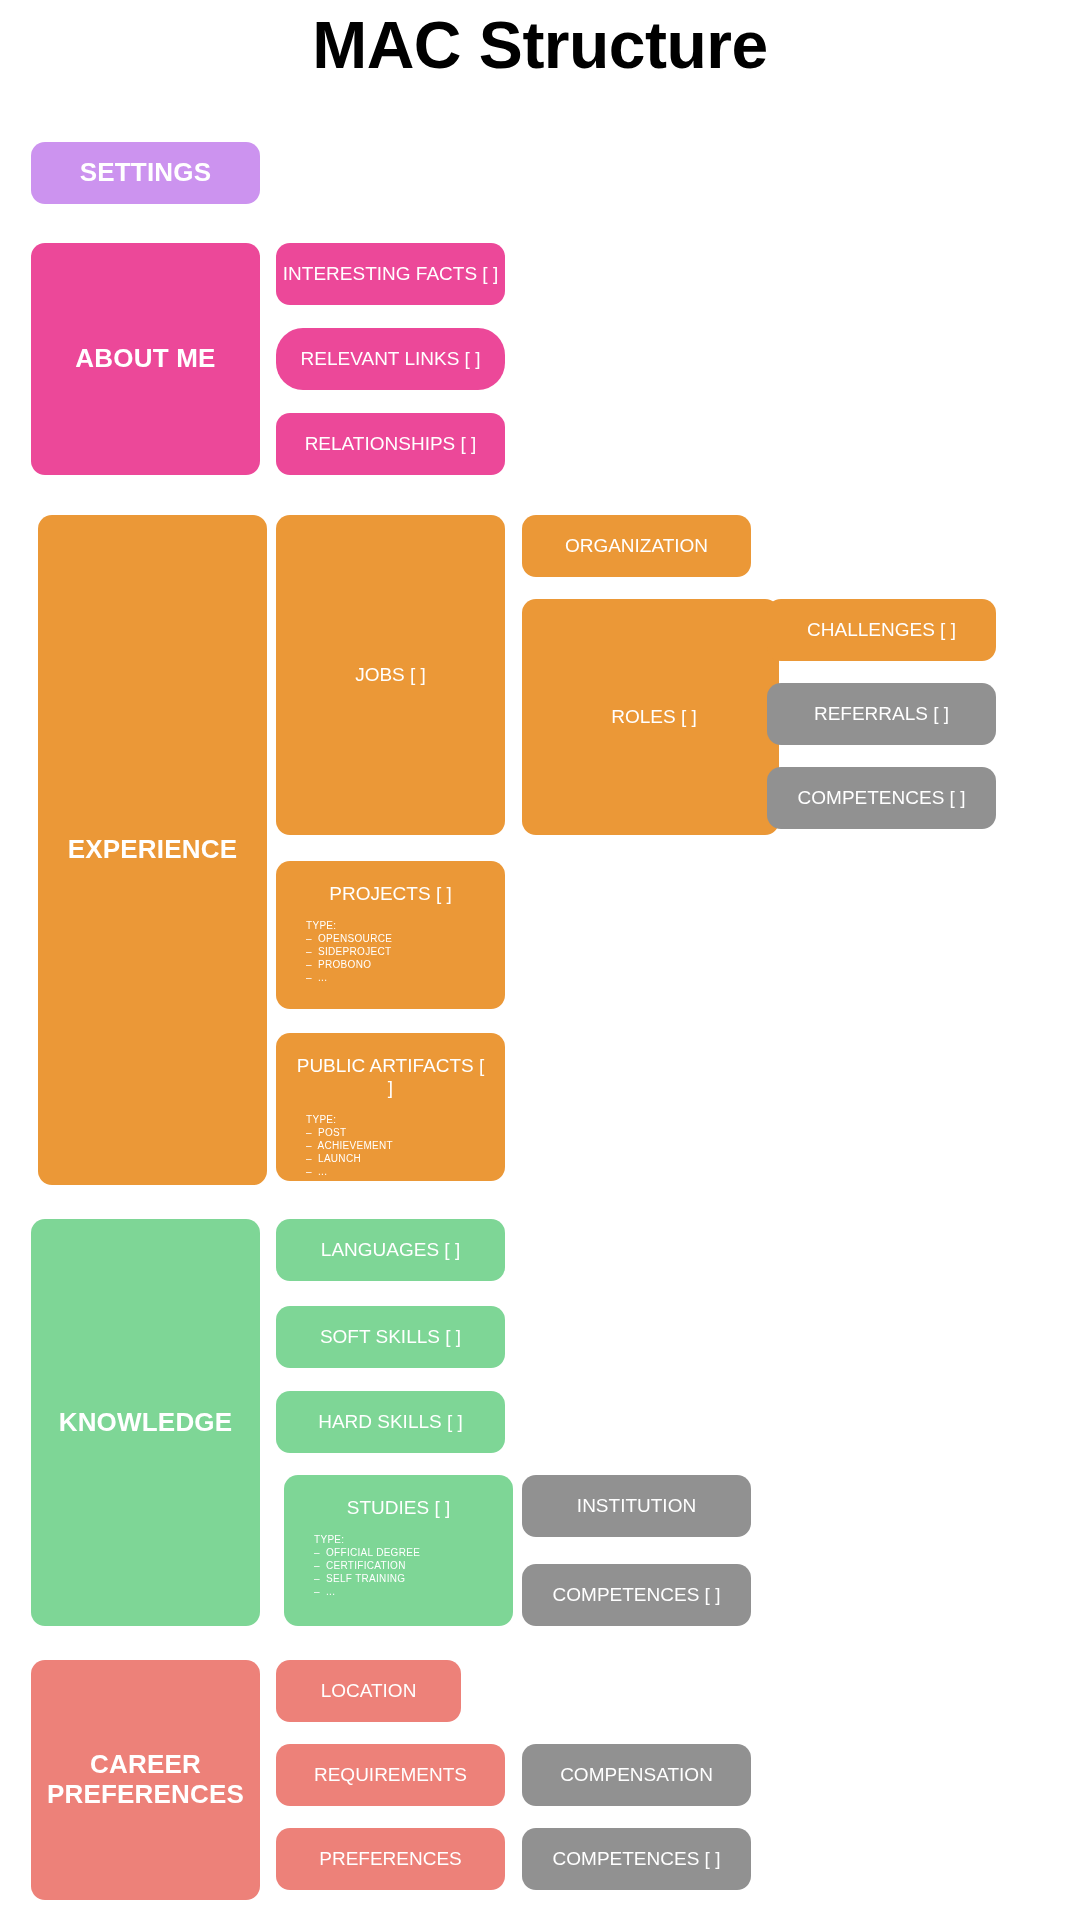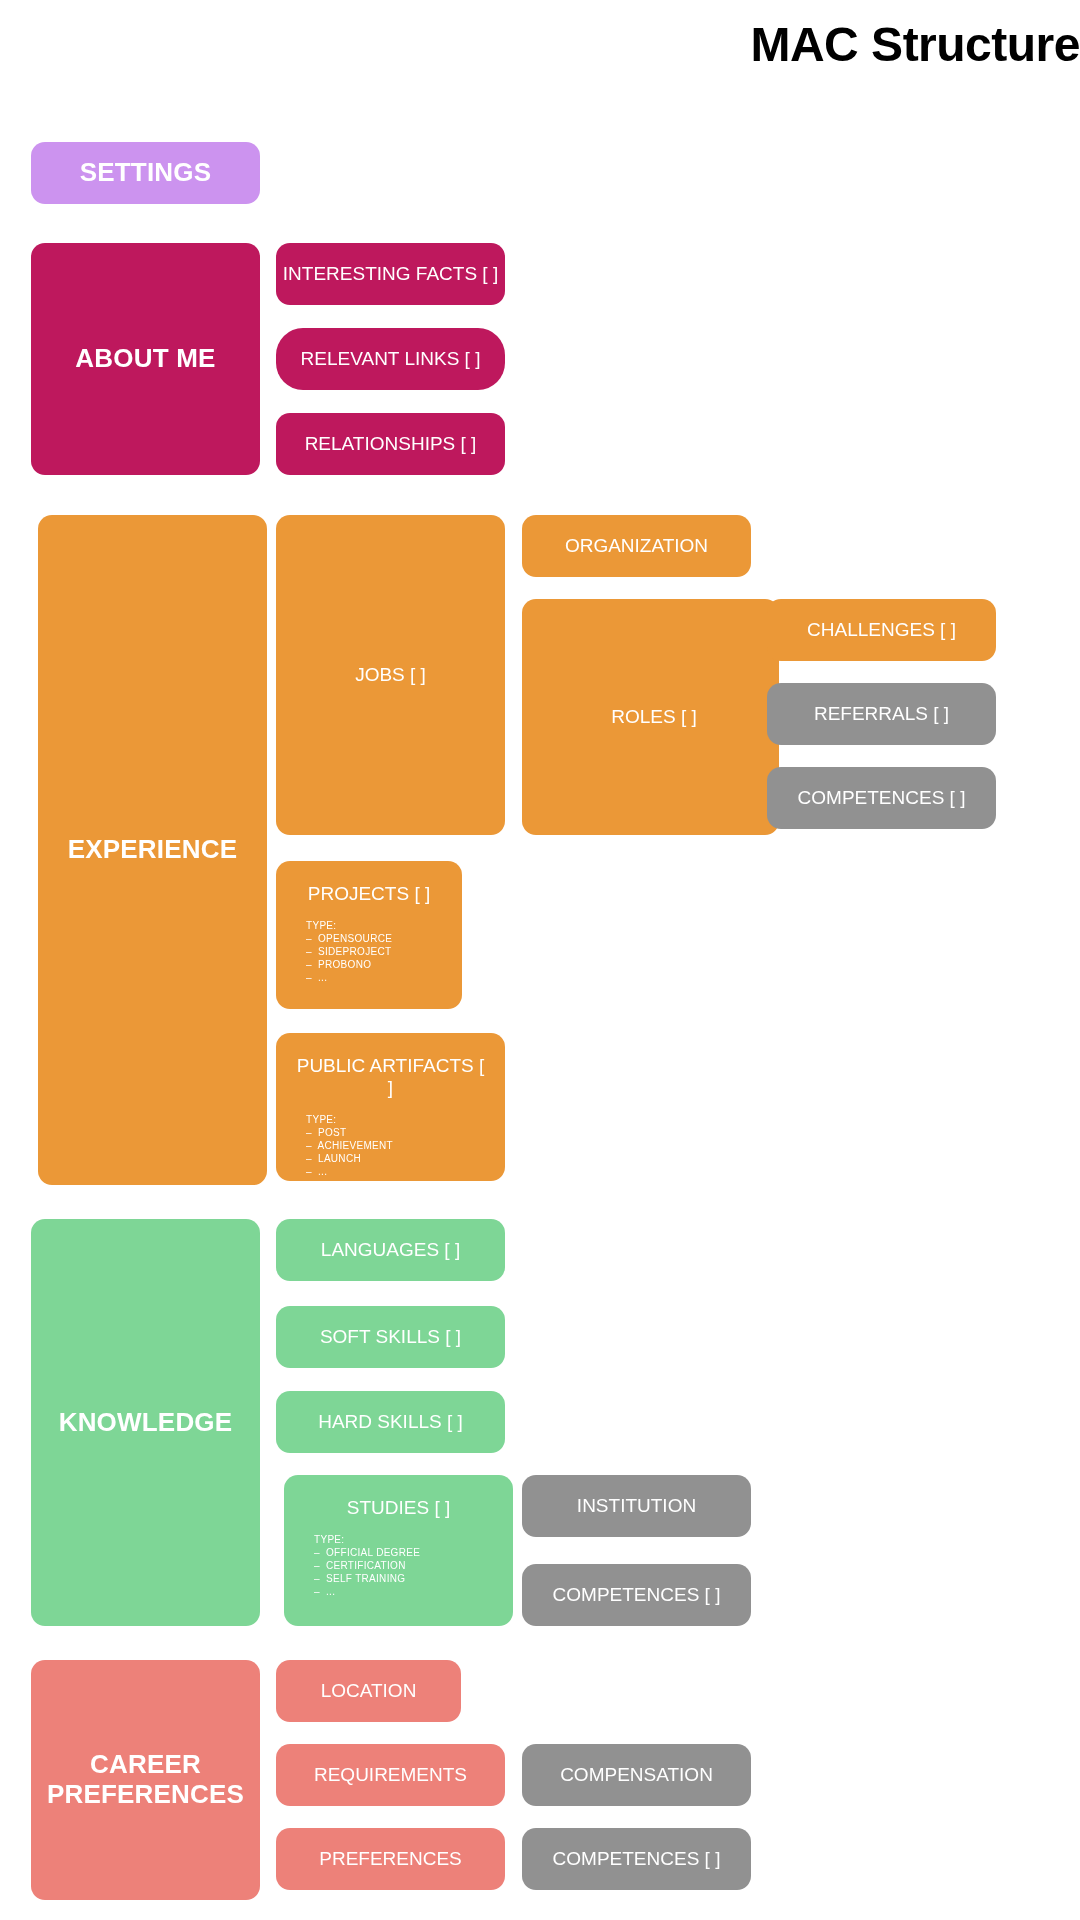--- a/index.html
+++ b/index.html
@@ -19,22 +19,22 @@
     width: 1080px;
     height: 1920px;
     overflow: hidden;
     background: #ffffff;
   }
   .page-title {
     position: absolute;
     left: 0;
     top: 6px;
     width: 1080px;
-    text-align: right;
-    font-size: 48px;
+    text-align: center;
+    font-size: 66px;
     font-weight: bold;
     color: #000000;
     letter-spacing: -0.5px;
     line-height: 78px;
   }
   .card {
     position: absolute;
     box-sizing: border-box;
     border-radius: 14px;
     color: #ffffff;
@@ -81,21 +81,21 @@
   }
   .type-heading {
     display: block;
   }
   .type-item {
     display: block;
     white-space: pre;
   }
   
   .c-settings   { background: #cc93ef; }
-  .c-about      { background: #be185d; align-items: flex-end; }
+  .c-about      { background: #ec4899; align-items: flex-end; }
   .c-experience { background: #eb9837; }
   .c-knowledge  { background: #7ed696; }
   .c-career     { background: #ed8179; }
   .c-gray       { background: #919191; }
 </style>
 </head>
 <body>
 
 <div id="canvas">
 
@@ -137,21 +137,21 @@
   <div class="card child c-experience" style="left:767px; top:599px; width:229px; height:62px;">
     <span class="card-label">CHALLENGES [ ]</span>
   </div>
   <div class="card child c-gray" style="left:767px; top:683px; width:229px; height:62px;">
     <span class="card-label">REFERRALS [ ]</span>
   </div>
   <div class="card child c-gray" style="left:767px; top:767px; width:229px; height:62px;">
     <span class="card-label">COMPETENCES [ ]</span>
   </div>
 
-  <div class="card child c-experience with-list" style="left:276px; top:861px; width:186px; height:148px;">
+  <div class="card child c-experience with-list" style="left:276px; top:861px; width:229px; height:148px;">
     <span class="card-label">PROJECTS [ ]</span>
     <div class="type-block">
       <span class="type-heading">TYPE:</span>
       <span class="type-item">–  OPENSOURCE</span>
       <span class="type-item">–  SIDEPROJECT</span>
       <span class="type-item">–  PROBONO</span>
       <span class="type-item">–  ...</span>
     </div>
   </div>
 

